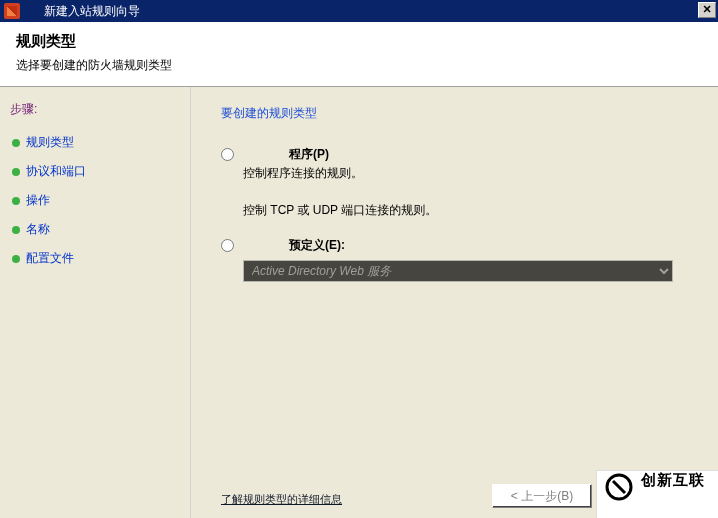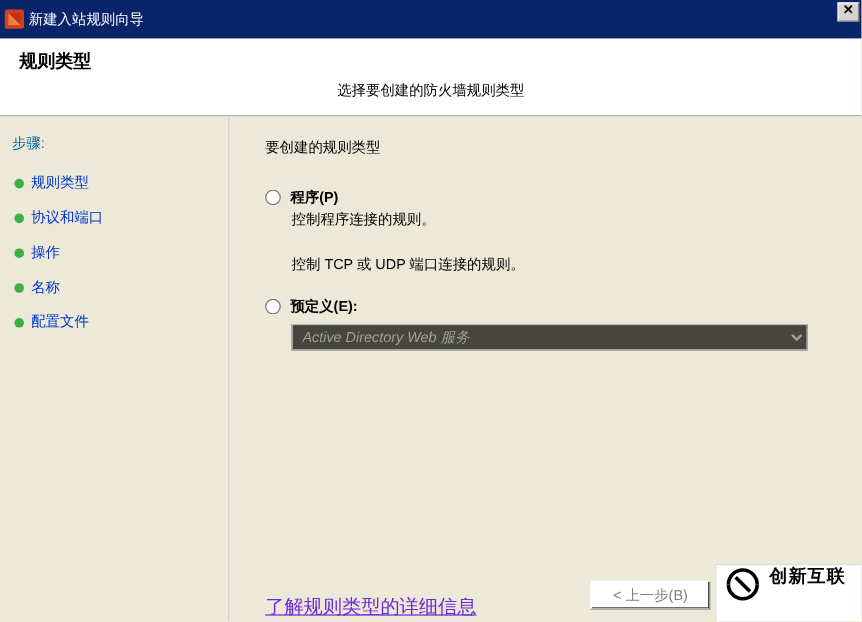--- a/index.html
+++ b/index.html
@@ -1,27 +1,28 @@
 <!DOCTYPE html>
 <html><head>
 <meta charset="utf-8">
 <style>
   * { box-sizing: border-box; font-family: "Microsoft YaHei", "SimSun", sans-serif; }
   body { margin: 0; background: #ece9d8; width: 718px; height: 518px; overflow: hidden; position: relative; }
 
   
   .titlebar {
-    height: 32px;
+    height: 22px;
     background: linear-gradient(to bottom, #0a246a, #0a246a);
     color: #fff;
     display: flex;
     align-items: center;
     padding: 0 4px;
     font-size: 12px;
     position: relative;
+    gap: 20px;
   }
   .titlebar .icon {
     width: 16px; height: 16px;
     background: #d04020;
     border-radius: 2px;
     margin-right: 4px;
     position: relative;
   }
   .titlebar .icon::after {
     content:"";
@@ -43,36 +44,36 @@
   .header {
     background: #fff;
     padding: 10px 16px 12px 16px;
     border-bottom: 1px solid #a0a0a0;
   }
   .header h1 {
     margin: 0 0 6px 0;
     font-size: 15px; font-weight: bold; color: #000;
   }
   .header p {
-    margin: 0; font-size: 12px; color: #000; text-align: center;
+    margin: 0; font-size: 12px; color: #000;
   }
 
   
   .main {
     display: flex;
     height: calc(518px - 22px - 56px);
     background: #ece9d8;
   }
   .sidebar {
     width: 190px;
     padding: 14px 10px;
     font-size: 12px;
   }
   .sidebar .side-title {
-    color: #0369a1; font-weight: normal; margin-bottom: 10px; font-size: 12px;
+    color: #701a75; font-weight: normal; margin-bottom: 10px; font-size: 12px;
   }
   .step {
     display: flex; align-items: center;
     padding: 6px 2px; cursor: default;
   }
   .bullet {
     width: 8px; height: 8px; border-radius: 50%;
     margin-right: 6px;
   }
   .bullet.active { background: #3cb043; }
@@ -80,40 +81,40 @@
   .step-label { color: #0033cc; }
 
   .content {
     flex: 1;
     padding: 18px 20px 10px 30px;
     border-left: 1px solid #d6d3ce;
     font-size: 12px;
     display: flex;
     flex-direction: column;
   }
-  .prompt { color: #000000; margin-bottom: 24px; }
+  .prompt { color: #1d4ed8; margin-bottom: 24px; }
 
   .option-group { margin-bottom: 18px; }
-  .option-row { display: flex; align-items: flex-start; }
+  .option-row { display: flex; align-items: flex-start; gap: 47px; }
   .option-row input[type=radio] { margin: 2px 8px 0 0; }
   .option-label { font-weight: bold; color: #000; }
   .option-desc { margin-left: 22px; color: #000; margin-top: 2px; }
 
   .dropdown-wrap { margin: 6px 0 4px 22px; width: 430px; position: relative; }
   select.predef {
     width: 100%; height: 22px;
     background: #000000; color: #808080;
     border: 1px solid #a0a0a0;
     font-size: 12px;
     font-style: italic;
     padding-left: 4px;
   }
 
   .link-row { margin-top: auto; margin-bottom: 10px; }
-  .link-row a { color: #6d28d9; text-decoration: underline; font-size: 16px; }
+  .link-row a { color: #0f172a; text-decoration: underline; font-size: 11px; }
 
   
   .footer {
     position: absolute;
     right: 16px; bottom: 10px;
     display: flex; gap: 10px;
   }
   .btn {
     min-width: 100px; height: 24px;
     background: #ffffff;

